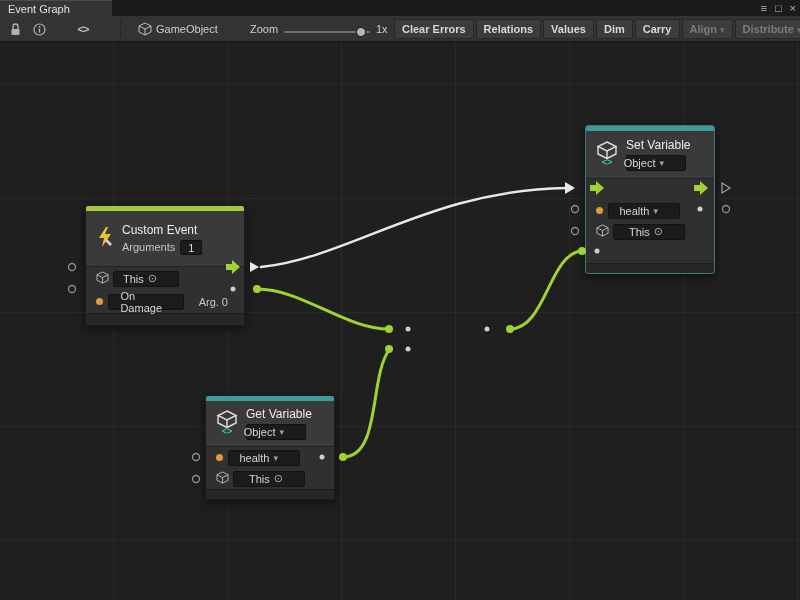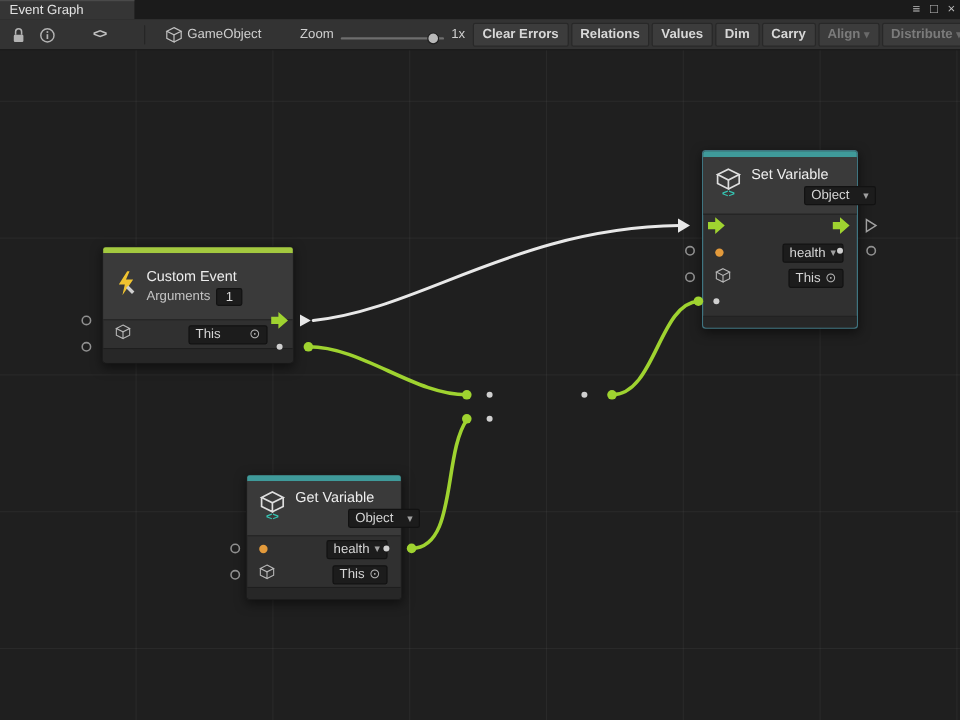--- a/index.html
+++ b/index.html
@@ -48,23 +48,23 @@
            border-bottom:1px solid #222; }
   .nhead-text { display:flex; flex-direction:column; gap:3px; }
   .ntitle { color:#ededed; font-size:12px; }
   .nsub { display:flex; align-items:center; gap:5px; color:#c4c4c4; font-size:11px; }
   .numbox { display:inline-block; width:22px; height:15px; background:#1c1c1c; border:1px solid #121212;
             border-radius:2px; color:#dcdcdc; font-size:11px; text-align:center; line-height:14px; }
   .nbody { }
   .nrow { display:flex; align-items:center; padding:0 16px 0 10px; }
   .nrow.h23 { height:23px; } .nrow.h21 { height:21px; } .nrow.h20 { height:20px; }
   .spacer { flex:1; }
-  .field { display:inline-flex; align-items:center; justify-content:space-between; gap:4px;
-           height:16px; padding:0 5px; background:#1c1c1c; border:1px solid #121212; border-radius:2px;
-           color:#d6d6d6; font-size:11px;margin-left:44px; }
+  .field { display:inline-flex; align-items:center; justify-content:flex-end; gap:4px;
+           height:16px; padding:0 21px; background:#1c1c1c; border:1px solid #121212; border-radius:2px;
+           color:#d6d6d6; font-size:11px; }
   .caret { font-size:9px; color:#a0a0a0; }
   .tgt { font-size:11px; color:#b5b5b5; }
   .dot-orange { width:7px; height:7px; border-radius:50%; background:#e39a3b; margin-right:5px; flex:none; }
   .plabel { color:#c8c8c8; font-size:11px; }
   .nfoot { background:#272727; border-top:1px solid #1e1e1e; border-radius:0 0 3px 3px; }
   .cube-sm { margin-right:4px; flex:none; }
 
   .overlay { position:absolute; left:0; top:0; width:800px; height:558px; pointer-events:none; }
 </style>
 </head>
@@ -152,20 +152,28 @@
                 <polyline points="1,4 1,10 7,13 7,7" fill="none" stroke="#b9b9b9"></polyline>
                 <polyline points="13,4 13,10 7,13" fill="none" stroke="#b9b9b9"></polyline>
               </svg>
           </span>
           <span class="field" style="width:66px">
             <span>This</span>
             <span class="tgt">⊙</span>
           </span>
           <span class="spacer"></span>
         </div>
+        <div class="nrow h23">
+          <span class="dot-orange"></span>
+          <span class="field" style="width:76px">
+            <span>On Damage</span>
+          </span>
+          <span class="spacer"></span>
+          <span class="plabel">Arg. 0</span>
+        </div>
       </div>
       <div class="nfoot" style="height:12px"></div>
     </div>
 
 
     <div class="node" style="left:205px;top:353px;width:130px">
       <div class="strip" style="background:#3f9a9a"></div>
       <div class="nhead" style="height:46px">
         <span>
           <svg width="26" height="26" viewBox="0 0 26 26">

